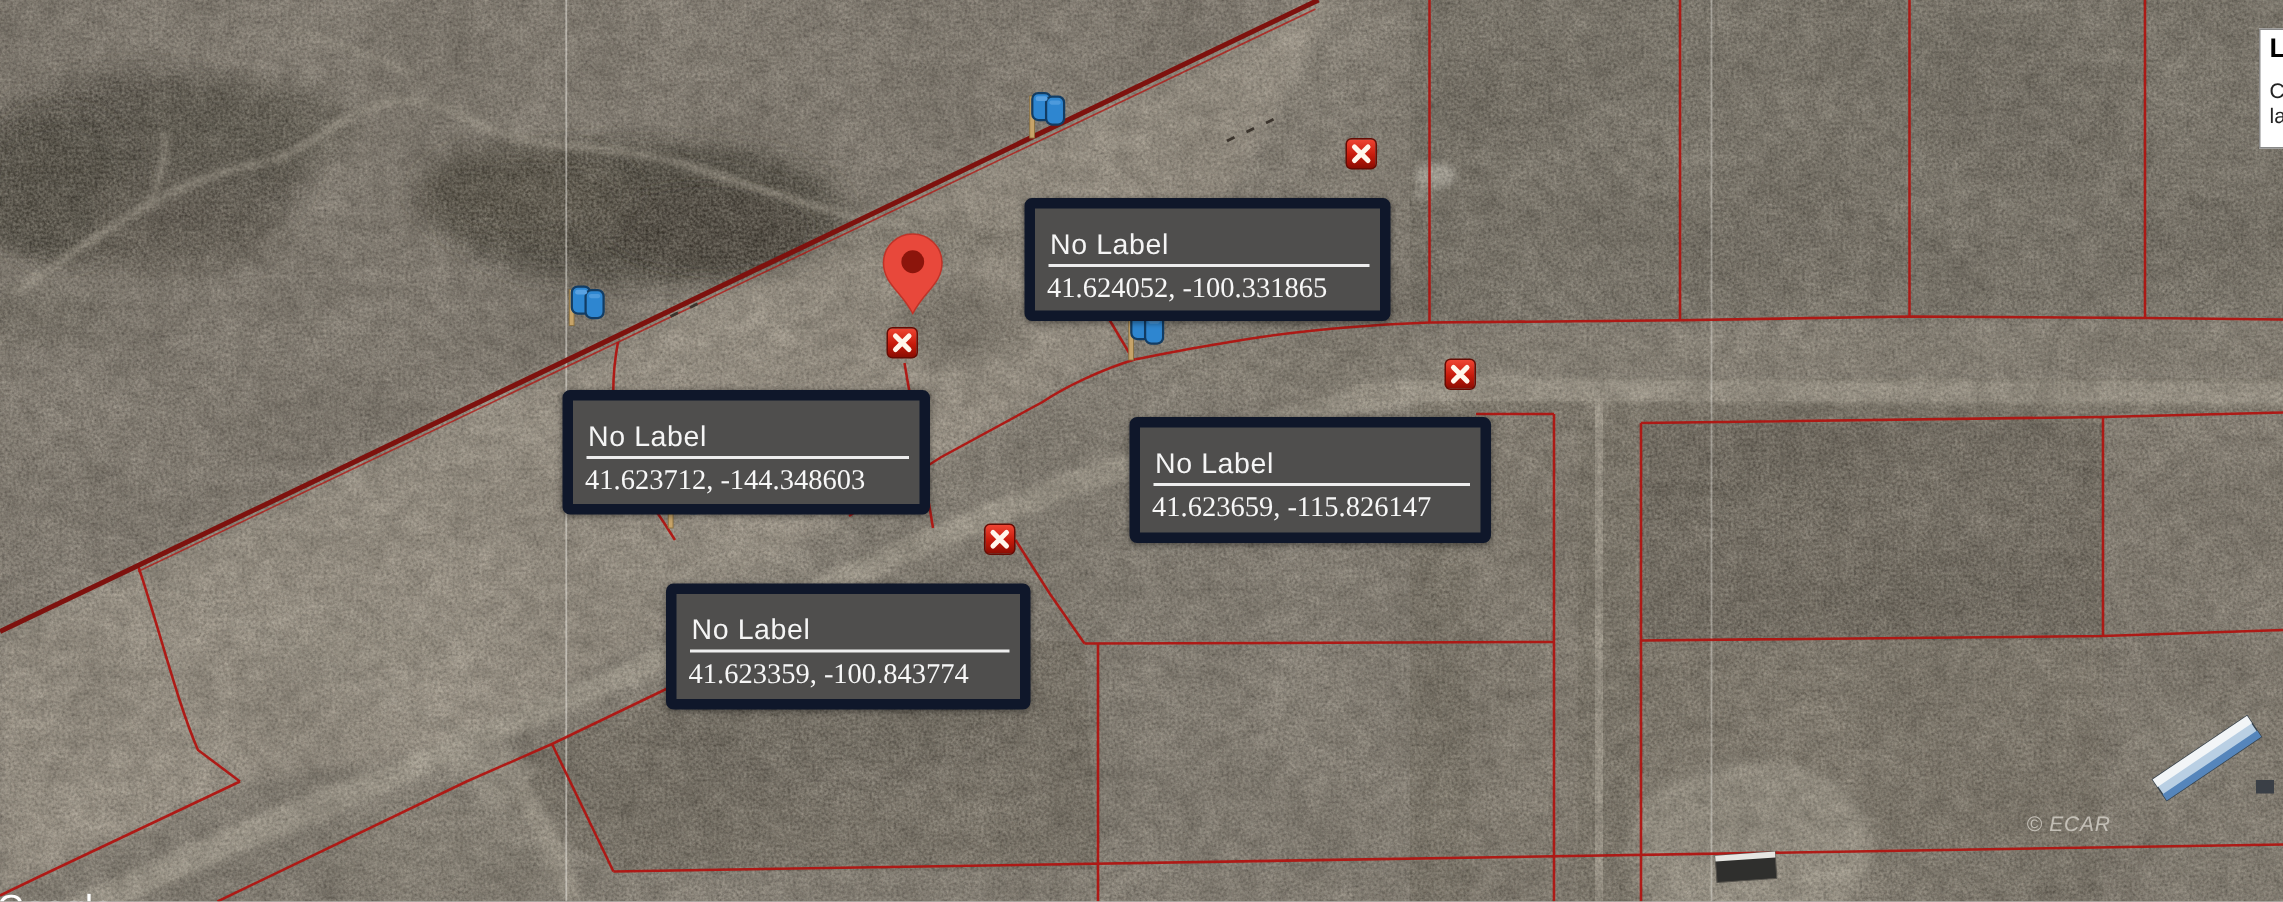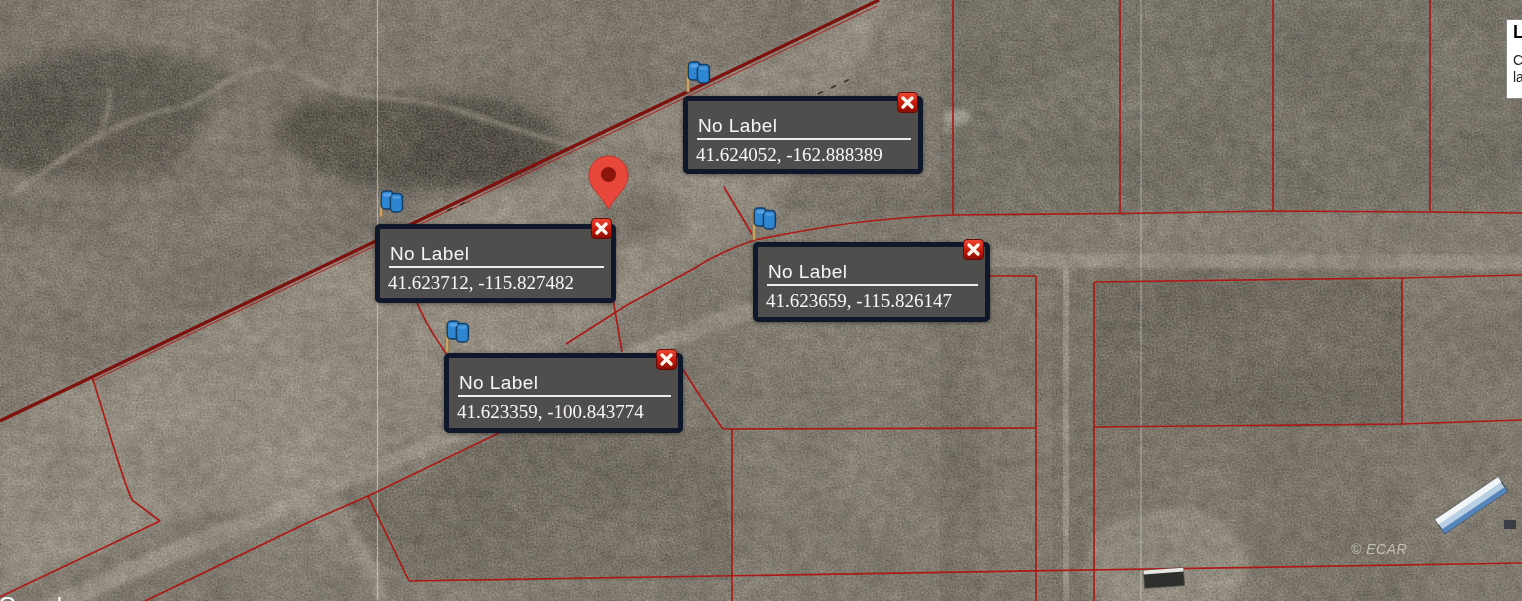--- a/index.html
+++ b/index.html
@@ -1,17 +1,17 @@
 <!DOCTYPE html>
 <html><head>
 <meta charset="utf-8">
 <style>
   html,body{margin:0;padding:0;-webkit-font-smoothing:antialiased;}
   #page{position:relative;width:1522px;height:601px;overflow:hidden;background:#8f8780;font-family:"Liberation Sans",sans-serif;}
-  .tip{position:absolute;transform:translateZ(0);background:#4f4e4d;border:5px solid #0f172a;border-radius:5px;box-shadow:0 1px 4px rgba(0,0,0,.45);color:#fafafa;}
+  .tip{position:absolute;transform:translateZ(0);background:#4f4e4d;border:7px solid #0f172a;border-radius:5px;box-shadow:0 1px 4px rgba(0,0,0,.45);color:#fafafa;margin-top:36px;}
   .tip .t{position:absolute;left:10px;top:14px;font:19px "Liberation Sans",sans-serif;letter-spacing:.4px;color:#f5f5f5;}
   .tip .r{position:absolute;left:9px;right:7px;top:37px;border-top:2px solid #eee;}
   .tip .c{position:absolute;left:8px;top:43px;font:19px "Liberation Serif",serif;color:#f7f7f7;}
   .xbtn{position:absolute;width:21px;height:21px;border-radius:4px;background:linear-gradient(#ef4533,#c61a0b 55%,#8b0d03);border:1px solid #650b03;box-sizing:border-box;}
 </style>
 </head>
 <body>
 <div id="page">
 
 <svg width="1522" height="601" viewBox="0 0 1522 601" style="position:absolute;left:0;top:0">
@@ -252,33 +252,33 @@
 
 <g transform="translate(589,156)">
   <path d="M19.5,0 C8.6,0 0,8.6 0,19.3 C0,27.6 4.5,32.9 9.5,38.9 C13,43.1 16.6,47.6 19.5,53 C22.4,47.6 26,43.1 29.5,38.9 C34.5,32.9 39,27.6 39,19.3 C39,8.6 30.4,0 19.5,0 Z" fill="#e8483b" stroke="#c03328" stroke-width="1"></path>
   <circle cx="19.5" cy="18.5" r="7.6" fill="#8c150c"></circle>
 </g>
 </svg>
 
 <div class="tip" style="left:375px;top:224px;width:231px;height:69px">
   <div class="t">No Label</div>
   <div class="r"></div>
-  <div class="c">41.623712, -115.827482</div>
+  <div class="c">41.623712, -144.348603</div>
 </div>
 
 <div class="xbtn" style="left:591px;top:218px">
   <svg width="19" height="19" style="position:absolute;left:0;top:0">
         <path d="M5,5 L14,14 M14,5 L5,14" stroke="#fff6ec" stroke-width="3.4" stroke-linecap="round" fill="none"></path>
       </svg>
 </div>
 
 <div class="tip" style="left:683px;top:96px;width:230px;height:68px">
   <div class="t">No Label</div>
   <div class="r"></div>
-  <div class="c">41.624052, -162.888389</div>
+  <div class="c">41.624052, -100.331865</div>
 </div>
 
 <div class="xbtn" style="left:897px;top:92px">
   <svg width="19" height="19" style="position:absolute;left:0;top:0">
         <path d="M5,5 L14,14 M14,5 L5,14" stroke="#fff6ec" stroke-width="3.4" stroke-linecap="round" fill="none"></path>
       </svg>
 </div>
 
 <div class="tip" style="left:753px;top:242px;width:227px;height:70px">
   <div class="t">No Label</div>

